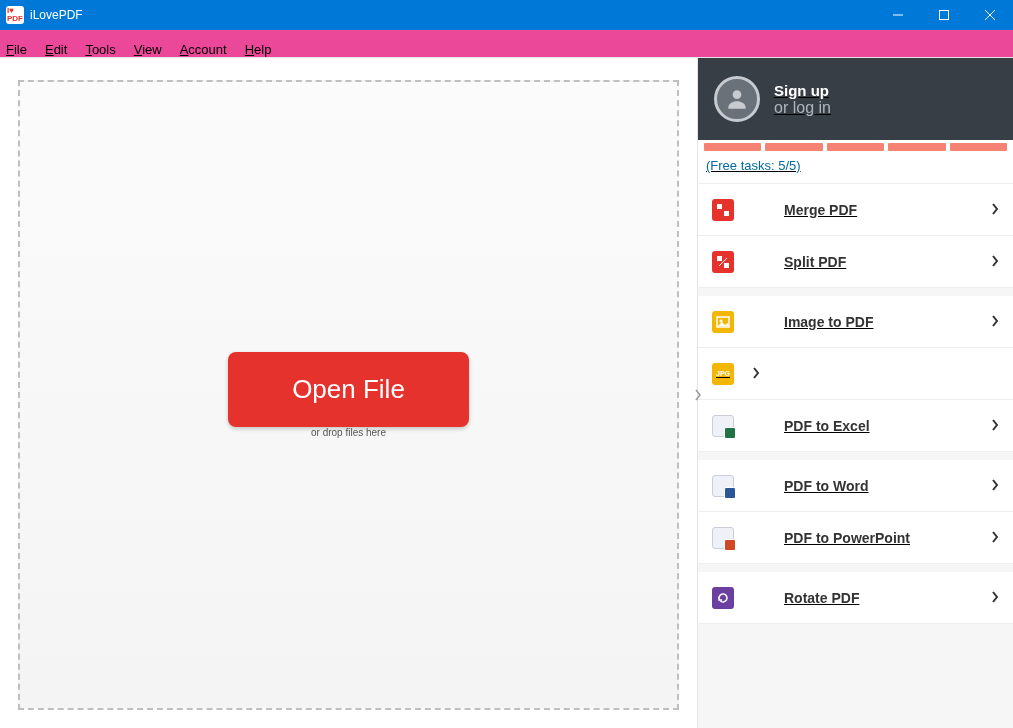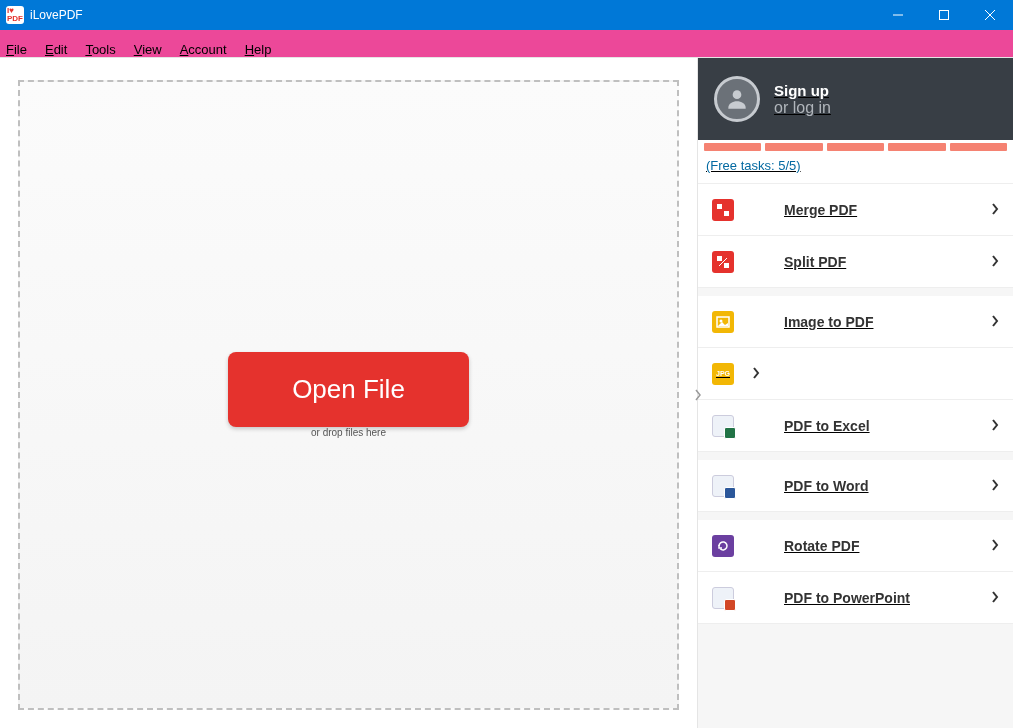--- a/index.html
+++ b/index.html
@@ -369,42 +369,42 @@
           <div class="mini-ico mini-word"></div>
         </div>
         <div class="tool-label">PDF to Word</div>
         <div class="chev">
           <svg width="8" height="12">
               <polyline points="2,1 6,6 2,11" fill="none" stroke="#333" stroke-width="2"></polyline>
             </svg>
         </div>
       </div>
 
+      <div class="tool-item">
+        <div class="tool-icon blueish">
+          <div class="mini-ico mini-ppt"></div>
+        </div>
+        <div class="tool-label">PDF to PowerPoint</div>
+        <div class="chev">
+          <svg width="8" height="12">
+              <polyline points="2,1 6,6 2,11" fill="none" stroke="#333" stroke-width="2"></polyline>
+            </svg>
+        </div>
+      </div>
+
       <div class="tool-item group-gap">
         <div class="tool-icon purple">
           <svg width="14" height="14" viewBox="0 0 14 14" fill="none" stroke="#fff" stroke-width="1.5">
               <path d="M3 7a4 4 0 1 1 1.2 2.8"></path>
               <polyline points="3,6 3,9 6,9"></polyline>
             </svg>
         </div>
         <div class="tool-label">Rotate PDF</div>
         <div class="chev">
           <svg width="8" height="12">
               <polyline points="2,1 6,6 2,11" fill="none" stroke="#333" stroke-width="2"></polyline>
             </svg>
         </div>
       </div>
 
-      <div class="tool-item">
-        <div class="tool-icon blueish">
-          <div class="mini-ico mini-ppt"></div>
-        </div>
-        <div class="tool-label">PDF to PowerPoint</div>
-        <div class="chev">
-          <svg width="8" height="12">
-              <polyline points="2,1 6,6 2,11" fill="none" stroke="#333" stroke-width="2"></polyline>
-            </svg>
-        </div>
-      </div>
-
     </div>
   </div>
 </div>
 
 </body></html>

